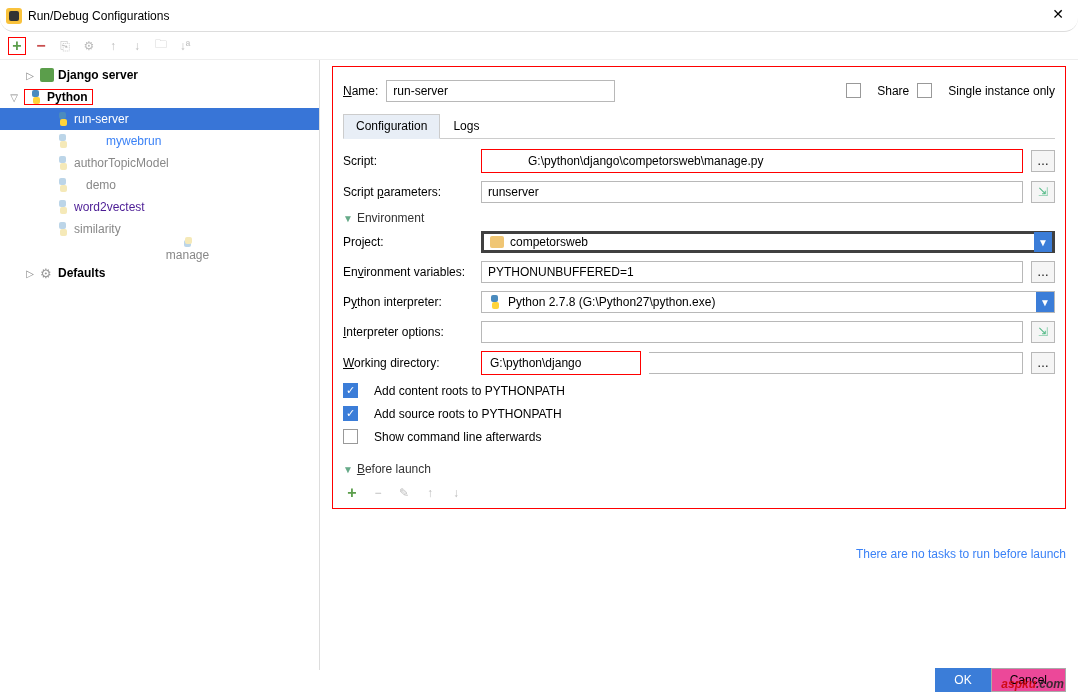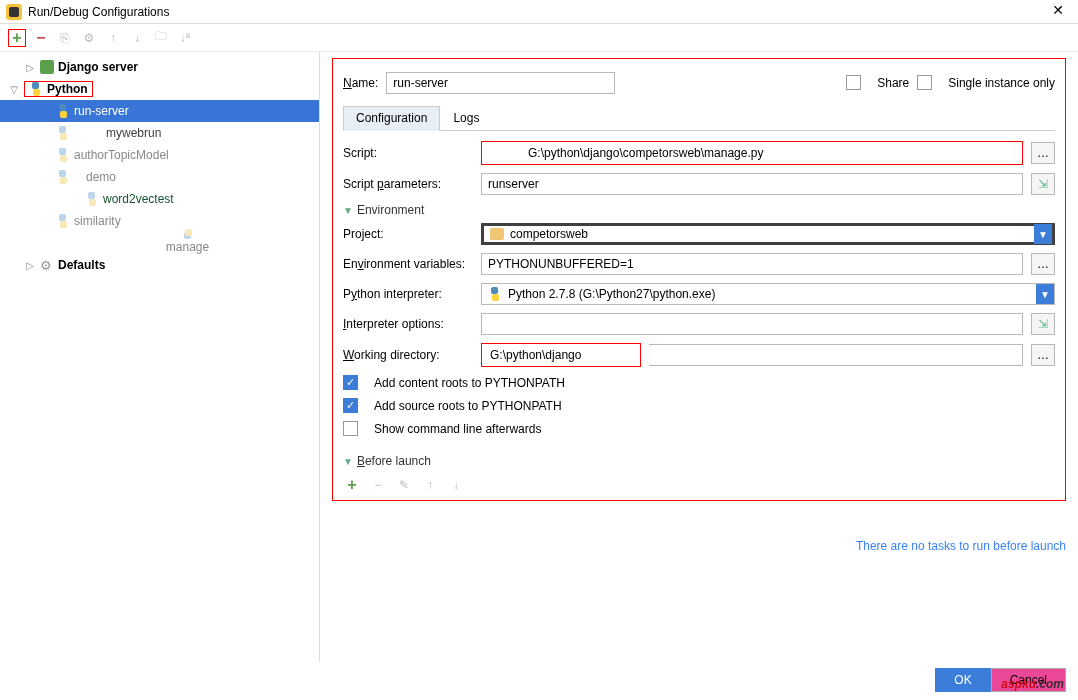--- a/index.html
+++ b/index.html
@@ -1,17 +1,17 @@
 <!DOCTYPE html>
 <html><head>
 <meta charset="utf-8">
 <style>
 * { box-sizing: border-box; margin: 0; padding: 0; font-family: "Segoe UI", Tahoma, sans-serif; font-size: 12px; }
 body { background: #fff; width: 1078px; height: 700px; overflow: hidden; position: relative; }
-.titlebar { height: 24px; display: flex; align-items: center; padding: 0 6px; border-bottom: 1px solid #ddd; }
+.titlebar { height: 32px; display: flex; align-items: center; padding: 0 6px; border-bottom: 1px solid #ddd; border-radius: 14px; }
 .titlebar .app-icon { width: 16px; height: 16px; margin-right: 6px; background: #f9c23c; border-radius: 3px; position: relative; }
 .titlebar .app-icon::before { content:""; position:absolute; inset:3px; background:#333; border-radius:2px; }
 .titlebar .title { flex: 1; font-size: 12px; }
 .titlebar .close { width: 28px; height: 20px; text-align: center; cursor: pointer; font-size: 14px; }
 .toolbar { height: 28px; display: flex; align-items: center; gap: 6px; padding: 2px 8px; border-bottom: 1px solid #eee; }
 .tool-icon { width: 18px; height: 18px; display:flex; align-items:center; justify-content:center; cursor:pointer; }
 .plus { color:#5b9e4b; font-weight:bold; font-size:16px; border:1px solid red; padding:0 2px; }
 .minus { color:#c94e4e; font-weight:bold; font-size:16px; }
 .gray { color:#bbb; }
 .content { display:flex; height: 610px; }
@@ -89,33 +89,33 @@
       <span class="arrow">▽</span>
       <span class="python-hdr" style="display:flex;align-items:center;gap:4px;">
         <span class="py-icon"></span>
         <b>Python</b>
       </span>
     </div>
     <div class="tree-item indent2 selected">
       <span class="py-icon"></span>
       <span>run-server</span>
     </div>
-    <div class="tree-item indent2" style="color:#404040;gap:36px;">
+    <div class="tree-item indent2" style="color:#3b82f6;gap:36px;">
       <span class="py-icon dim"></span>
       <span>mywebrun</span>
     </div>
     <div class="tree-item indent2" style="color:#888;">
       <span class="py-icon dim"></span>
       <span>authorTopicModel</span>
     </div>
     <div class="tree-item indent2" style="color:#888;gap:16px;">
       <span class="py-icon dim"></span>
       <span>demo</span>
     </div>
-    <div class="tree-item indent2" style="color:#14532d;margin-left:29px;">
+    <div class="tree-item indent2" style="color:#4c1d95;">
       <span class="py-icon dim"></span>
       <span>word2vectest</span>
     </div>
     <div class="tree-item indent2" style="color:#888;">
       <span class="py-icon dim"></span>
       <span>similarity</span>
     </div>
     <div class="tree-item indent2" style="color:#888;flex-direction:column;">
       <span class="py-icon dim"></span>
       <span>manage</span>

